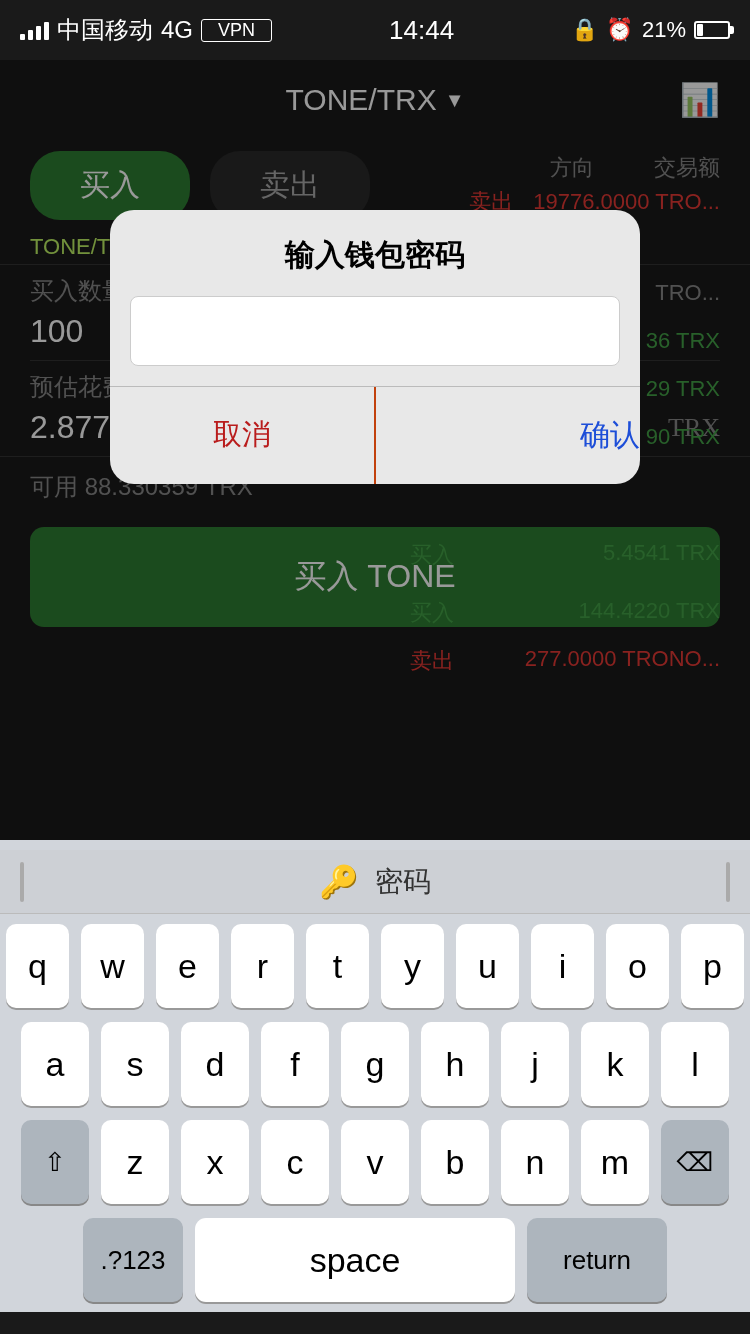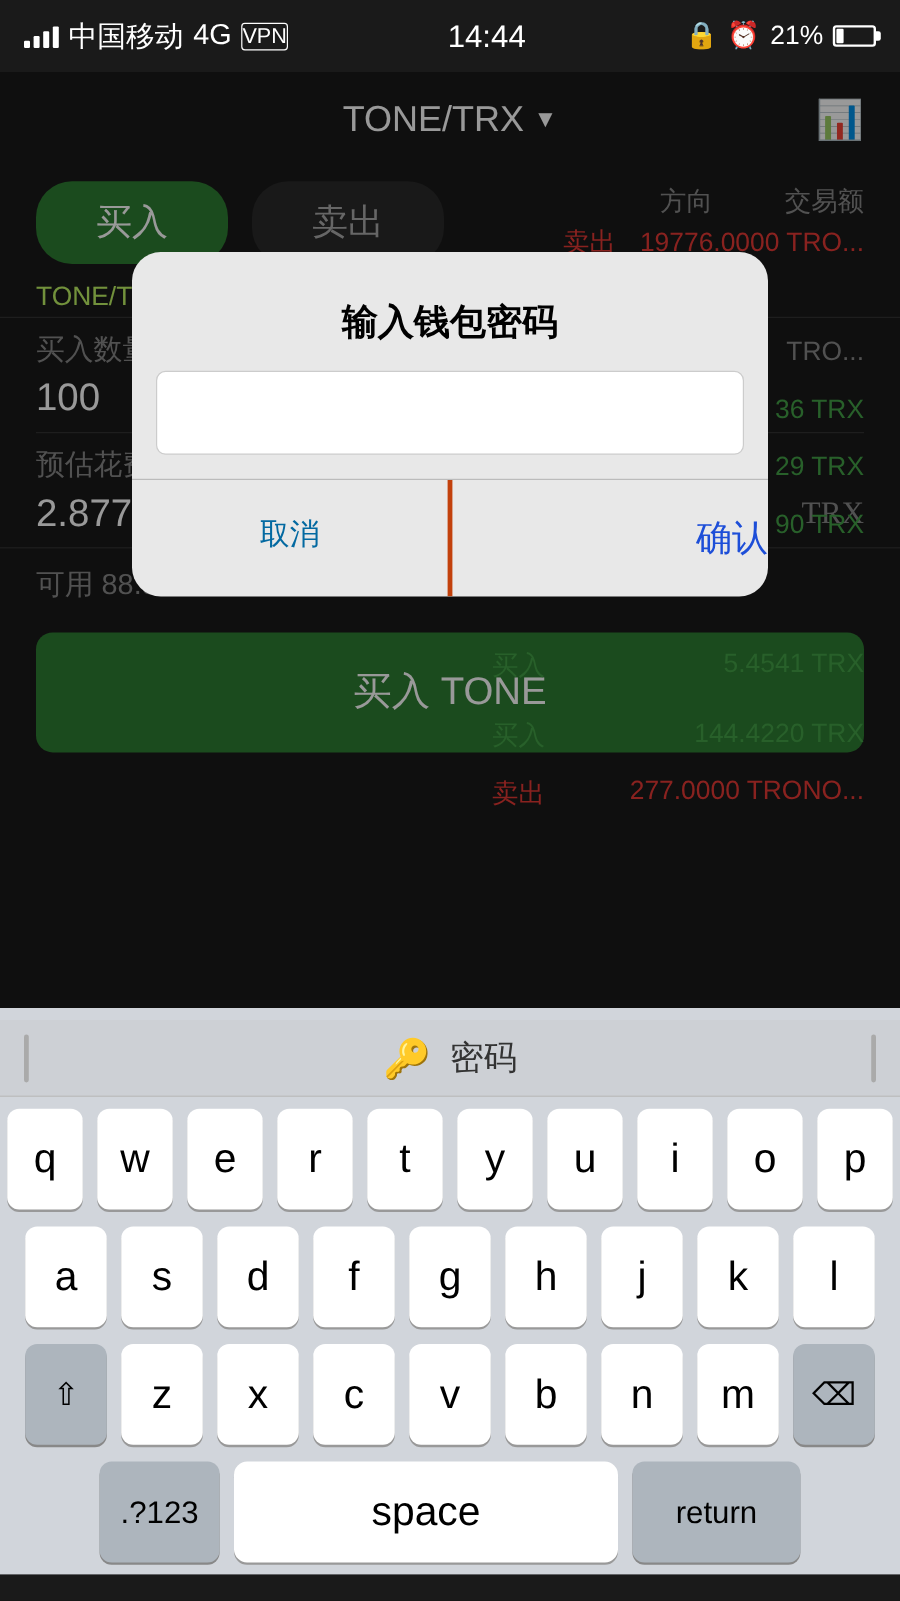--- a/index.html
+++ b/index.html
@@ -224,21 +224,21 @@
       background: #e8e8e8;
       border-radius: 24px;
       width: 530px;
       overflow: hidden;
     }
     .dialog-title {
       text-align: center;
       font-size: 30px;
       font-weight: 600;
       color: #000;
-      padding: 38px 20px 20px;
+      padding: 25px 20px 20px;
     }
     .dialog-input-wrap {
       background: #fff;
       margin: 0 20px 20px;
       border-radius: 8px;
       border: 1px solid #ccc;
       height: 70px;
       display: flex;
       align-items: center;
       padding: 0 14px;
@@ -251,24 +251,24 @@
       background: transparent;
     }
     .dialog-actions {
       display: flex;
       border-top: 1px solid #bbb;
     }
     .dialog-cancel {
       flex: 1;
       text-align: center;
       padding: 28px 0;
-      font-size: 25px;
-      color: #0369a1;
-      cursor: pointer;
-      border-right: 4px solid #c2410c;
+      font-size: 29px;
+      color: #b91c1c;
+      cursor: pointer;
+      border-right: 2px solid #c2410c;
     }
     .dialog-confirm {
       flex: 1;
       text-align: right;
       padding: 28px 0;
       font-size: 30px;
       color: #1d4ed8;
       cursor: pointer;
     }
 
@@ -360,21 +360,21 @@
 <div class="status-bar">
   <div class="status-left">
     <div class="signal-bars">
       <span style="height:6px"></span>
       <span style="height:10px"></span>
       <span style="height:14px"></span>
       <span style="height:18px"></span>
     </div>
     <span>中国移动</span>
     <span>4G</span>
-    <span style="border:1px solid #fff; border-radius:3px; padding:0 0; font-size:18px;">VPN</span>
+    <span style="border:1px solid #fff; border-radius:3px; padding:0 16px; font-size:18px;">VPN</span>
   </div>
   <div class="status-center">14:44</div>
   <div class="status-right">
     <span>🔒</span>
     <span>⏰</span>
     <span>21%</span>
     <div class="battery-icon">
       <div class="battery-fill"></div>
     </div>
   </div>

